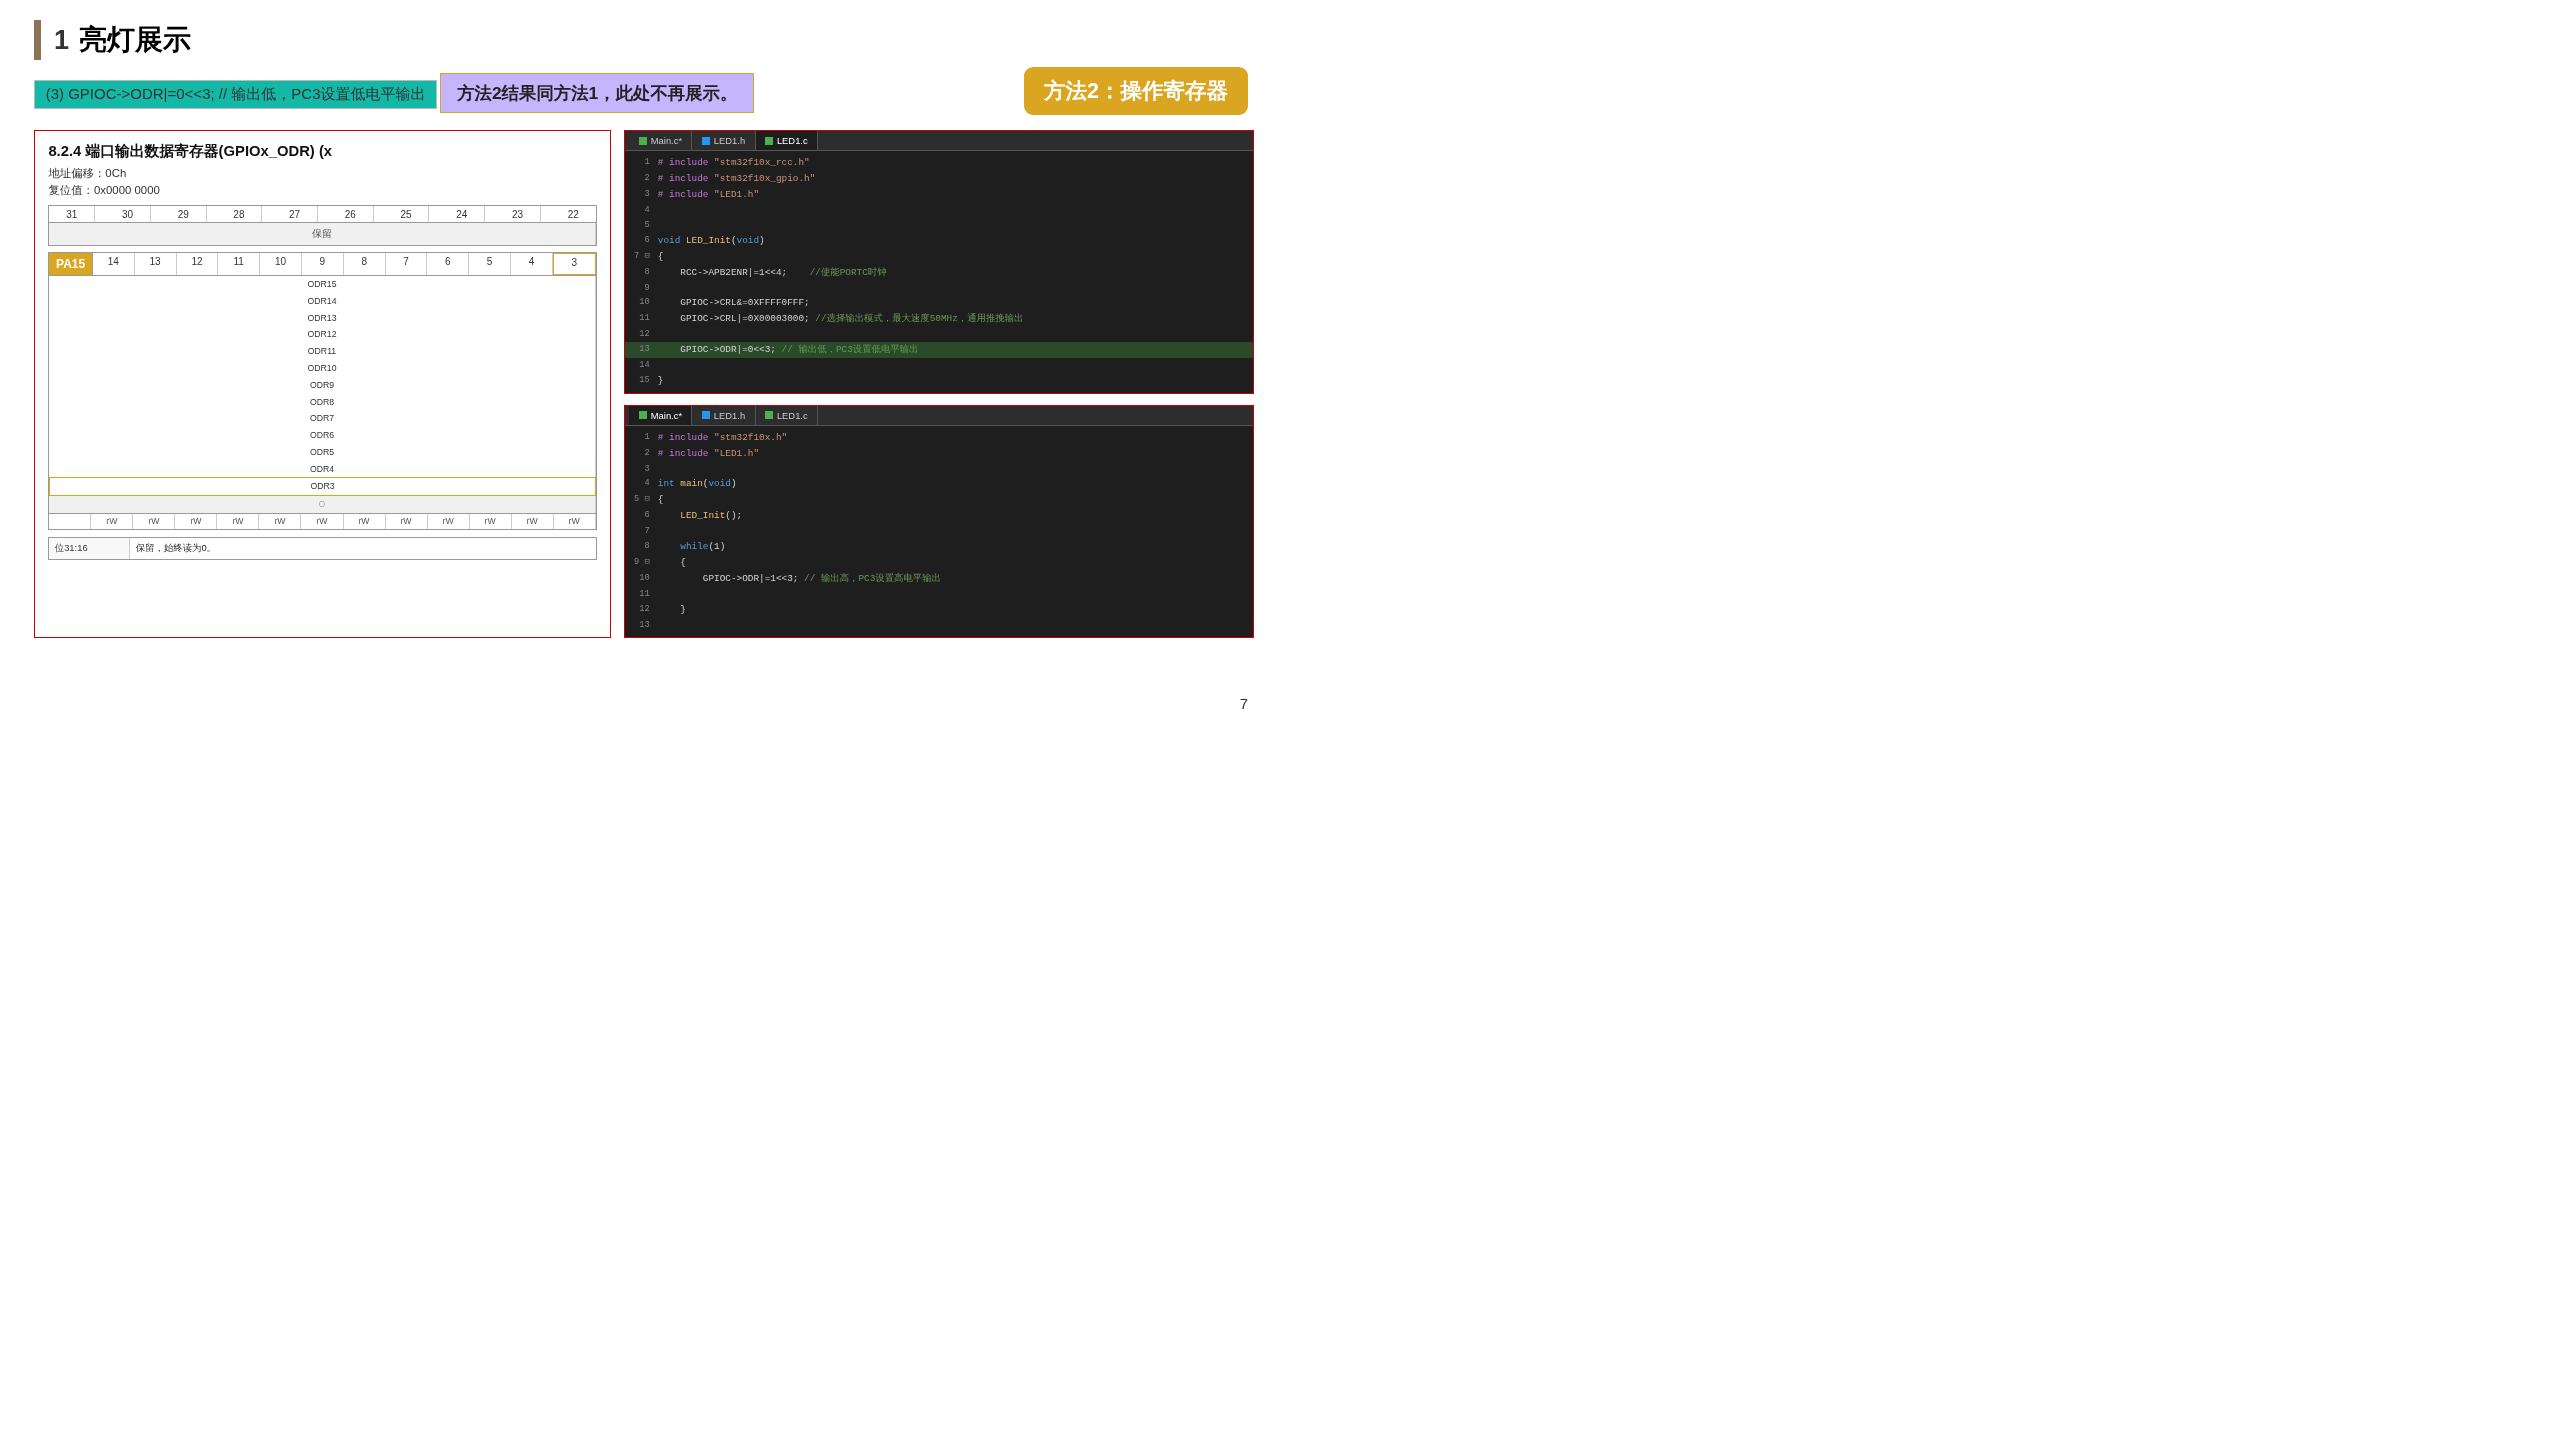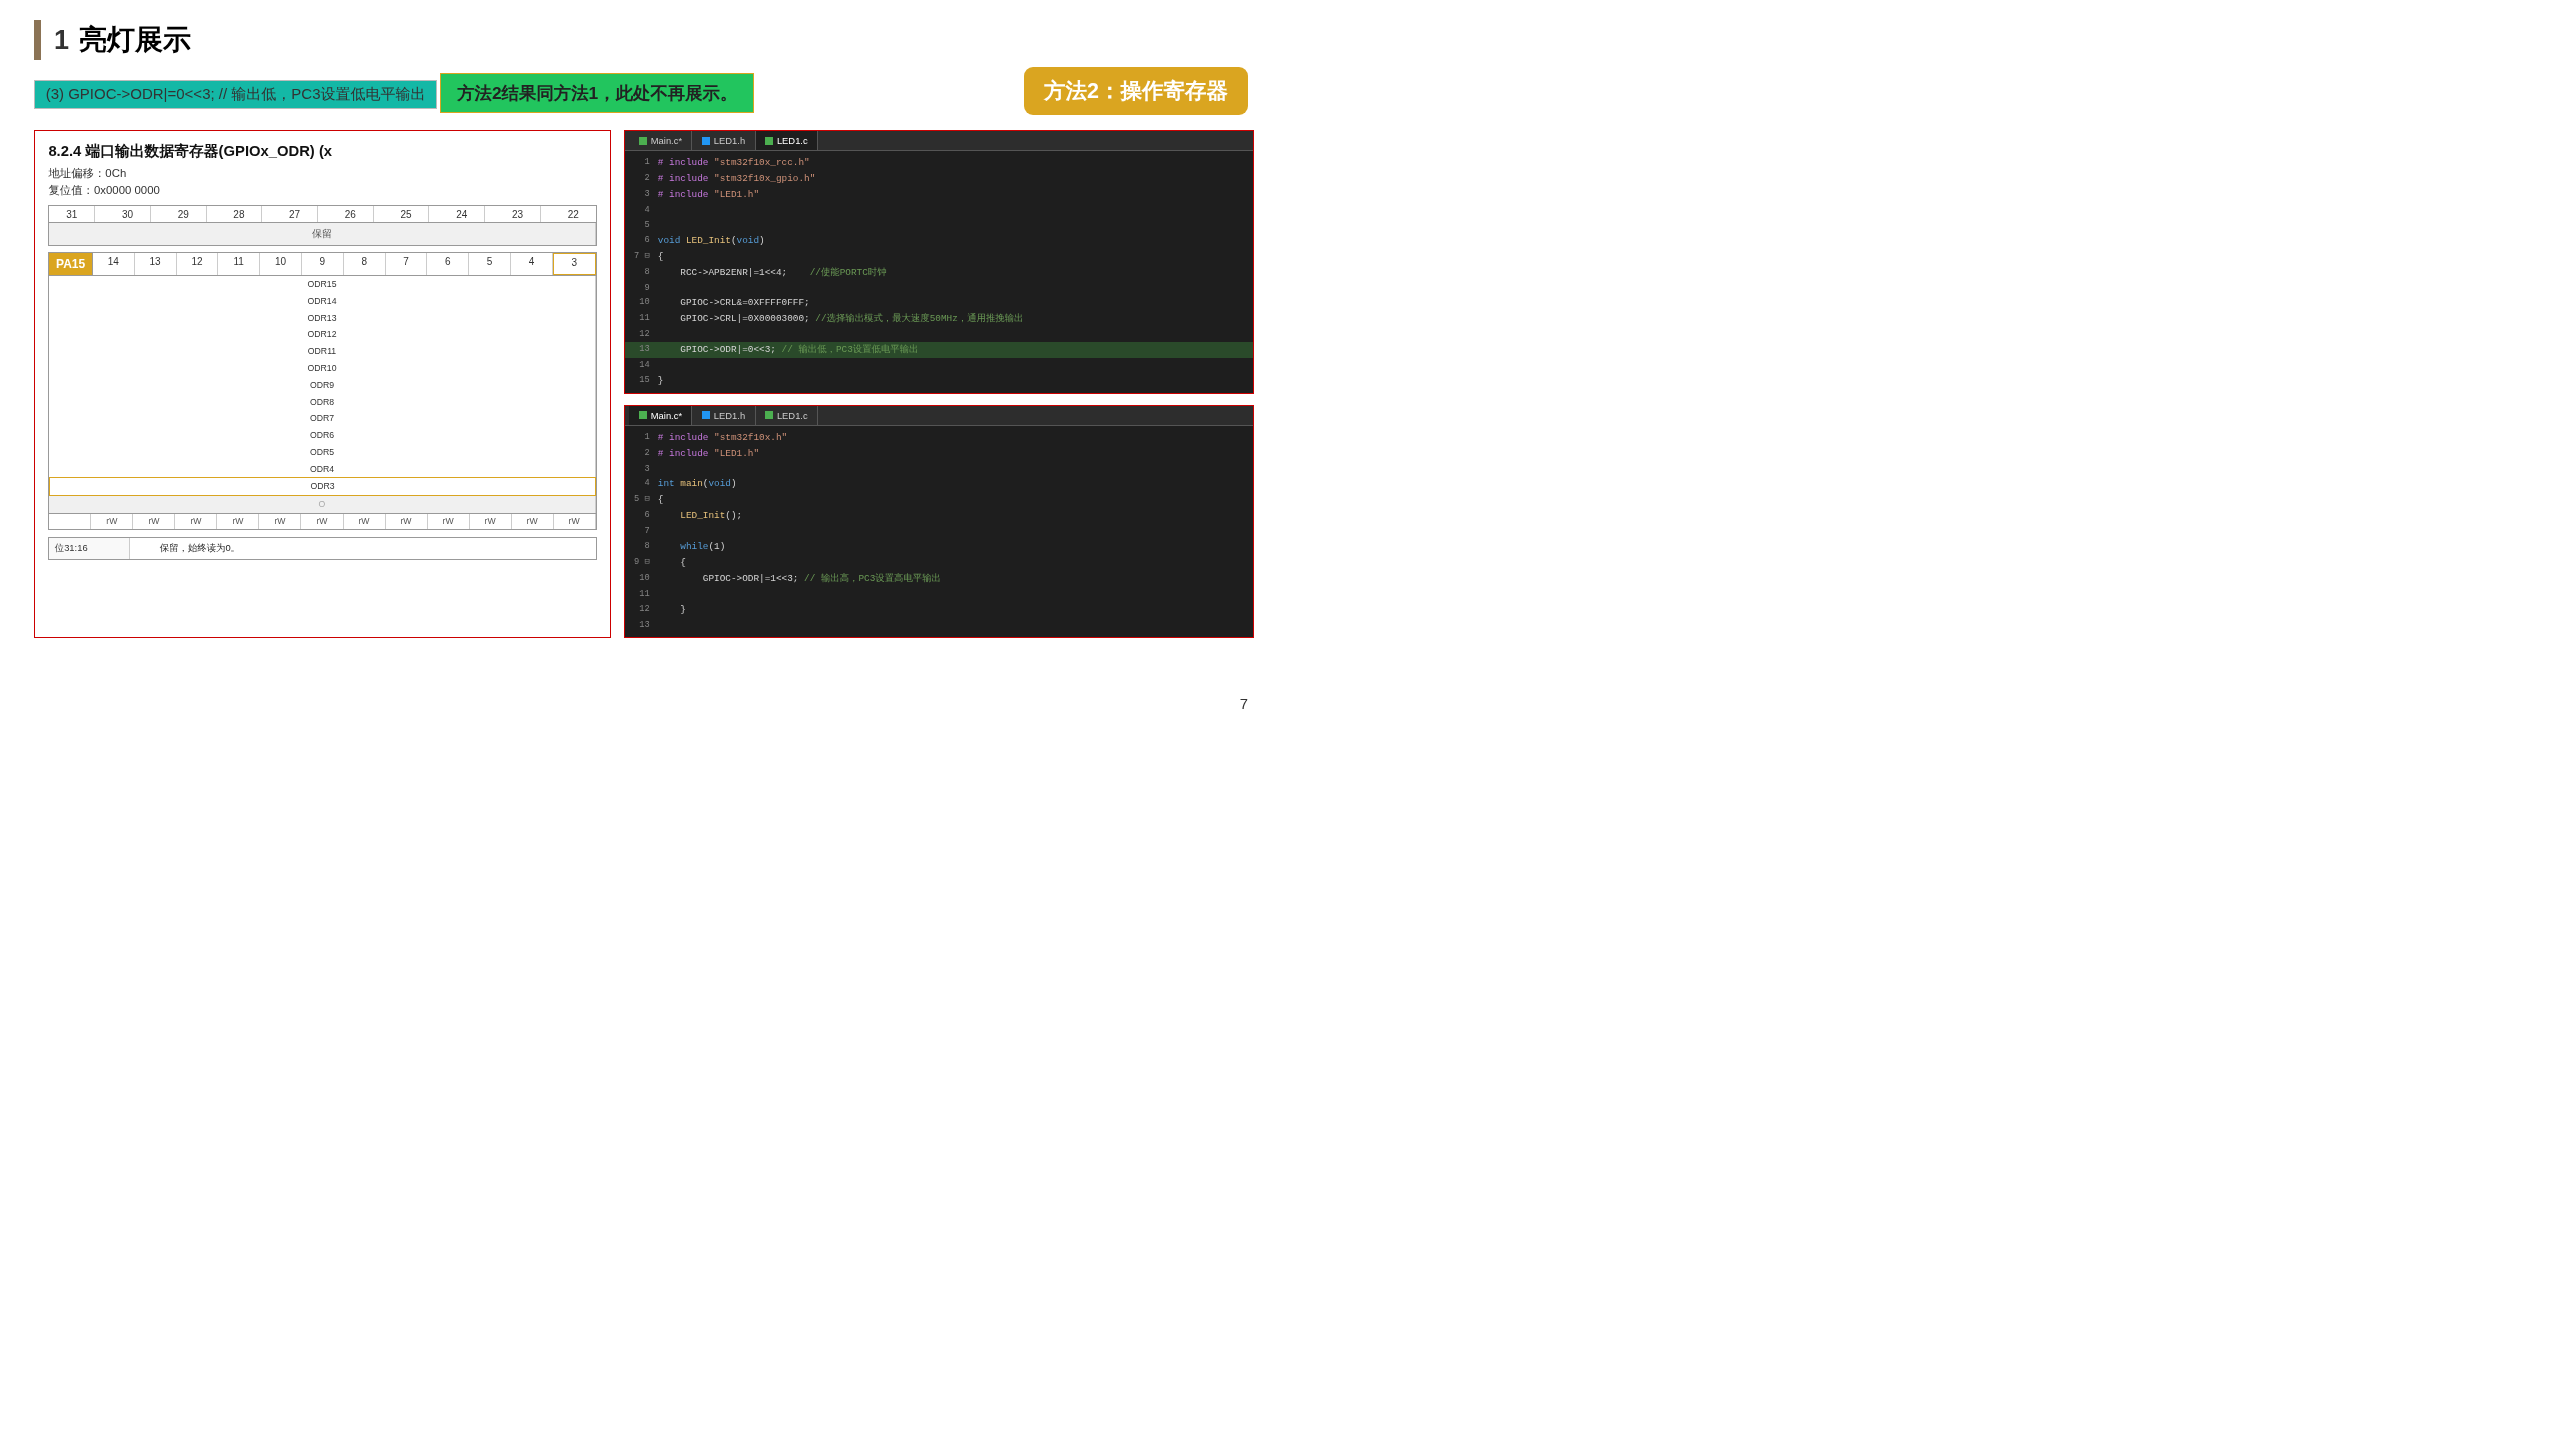--- a/index.html
+++ b/index.html
@@ -63,21 +63,21 @@
       color: #333;
       border: 0.7px solid #bbb;
       display: inline-block;
       padding: 4px 10.7px;
       margin-bottom: 12px;
       background: #14b8a6;
     }
 
     
     .yellow-notice {
-      background: #22c55e;
+      background: #c4b5fd;
       border: 1.3px solid #DAA520;
       display: inline-block;
       padding: 6.7px 16px;
       font-size: 17.4px;
       font-weight: bold;
       color: #222;
       margin-bottom: 12px;
       margin-right: 13.4px;
     }
 
@@ -229,21 +229,20 @@
       color: #333;
       padding: 4px 5.4px;
       border-right: 0.7px solid #ccc;
       background: #f9f9f9;
     }
     .desc-val {
       flex: 1;
       font-size: 9.4px;
       color: #222;
       padding: 4px 5.4px;
-      margin-left: 24px;
     }
     .desc-val strong { font-weight: bold; }
 
     
     .code-stack {
       flex: 1;
       display: flex;
       flex-direction: column;
       gap: 10.7px;
       border-radius: 13px;

